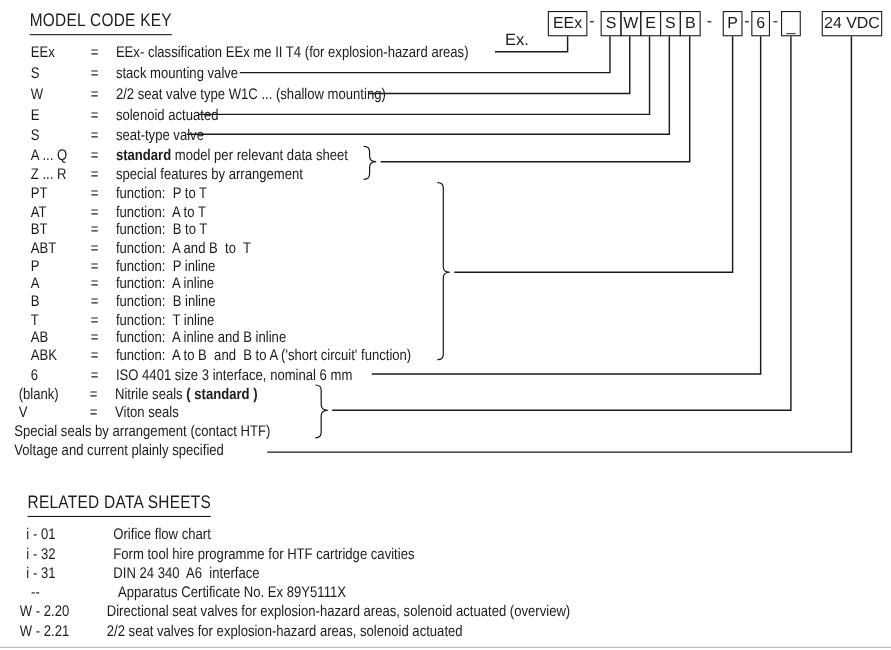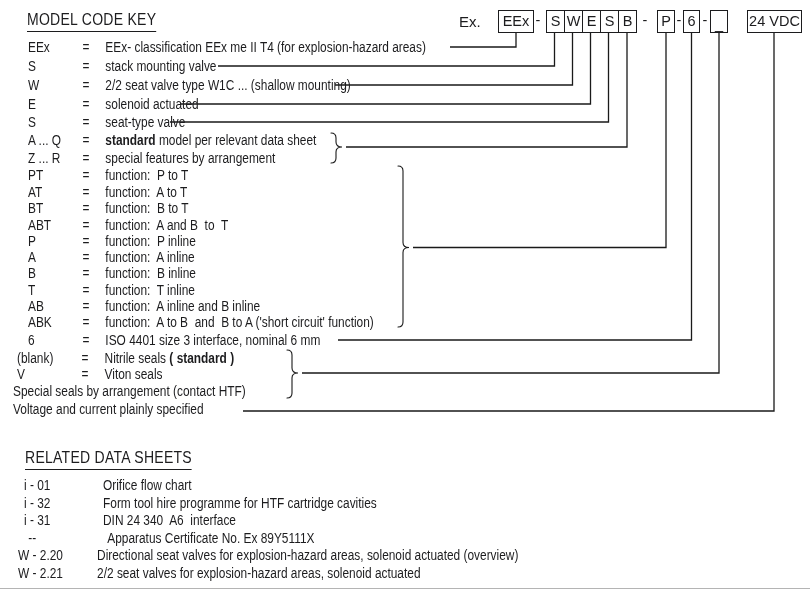--- a/index.html
+++ b/index.html
@@ -17,21 +17,21 @@
     position:absolute;height:18px;line-height:18px;font-size:14px;white-space:pre;
     transform:scaleX(0.85);transform-origin:0 50%;
   }
   .row .code{display:inline-block;width:64px;}
   .row .eq{display:inline-block;width:27px;}
   .row.shift .code{width:76px;}
   .row.shift .eq{width:27px;}
   .row b{font-weight:700;}
   .rds-row .code{display:inline-block;width:93px;}
   .exwrap{position:absolute;left:0;top:0;}
-  .ex-label{position:absolute;left:459px;top:13px;font-size:15px;line-height:18px;}
+  .ex-label{position:absolute;left:459px;top:28px;font-size:15px;line-height:18px;}
   .cbox{
     position:absolute;top:10px;height:23px;box-sizing:border-box;
     border:1.5px solid #1c1c1e;text-align:center;font-size:14.5px;line-height:20px;
   }
   .cbox.uscore{line-height:26px;}
   .dash{position:absolute;top:10px;height:23px;line-height:21px;font-size:14.5px;text-align:center;width:10px;}
   .bottom-line{position:absolute;left:0;top:588px;width:810px;border-top:1px solid #b4b4b4;}
 </style>
 </head>
 <body>

